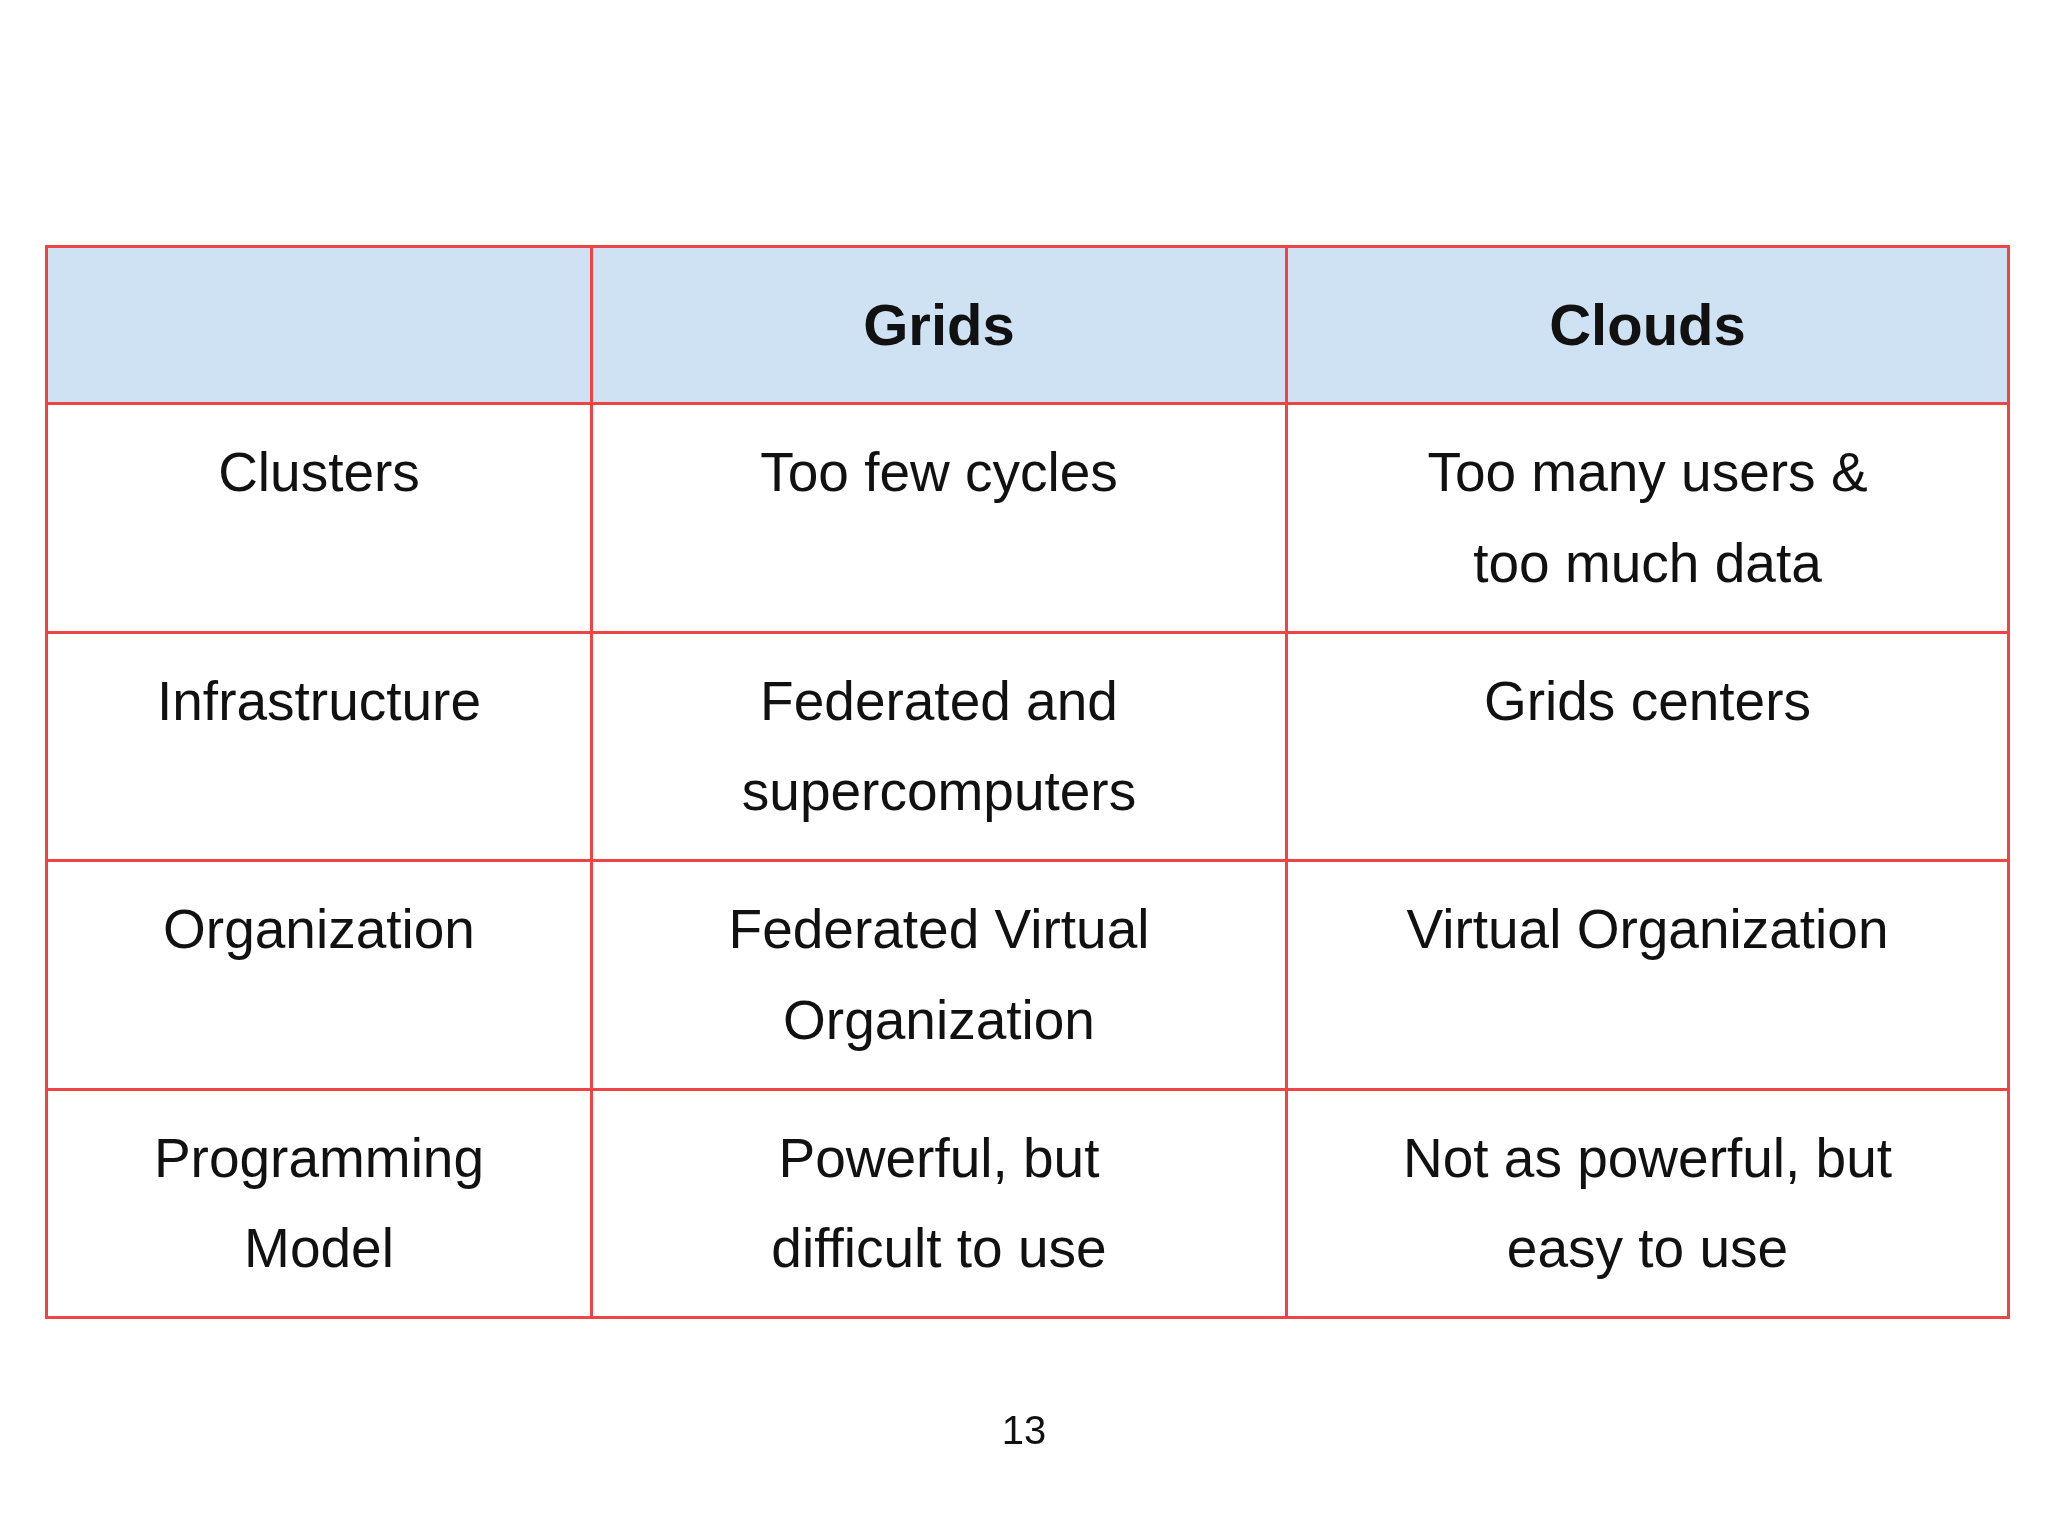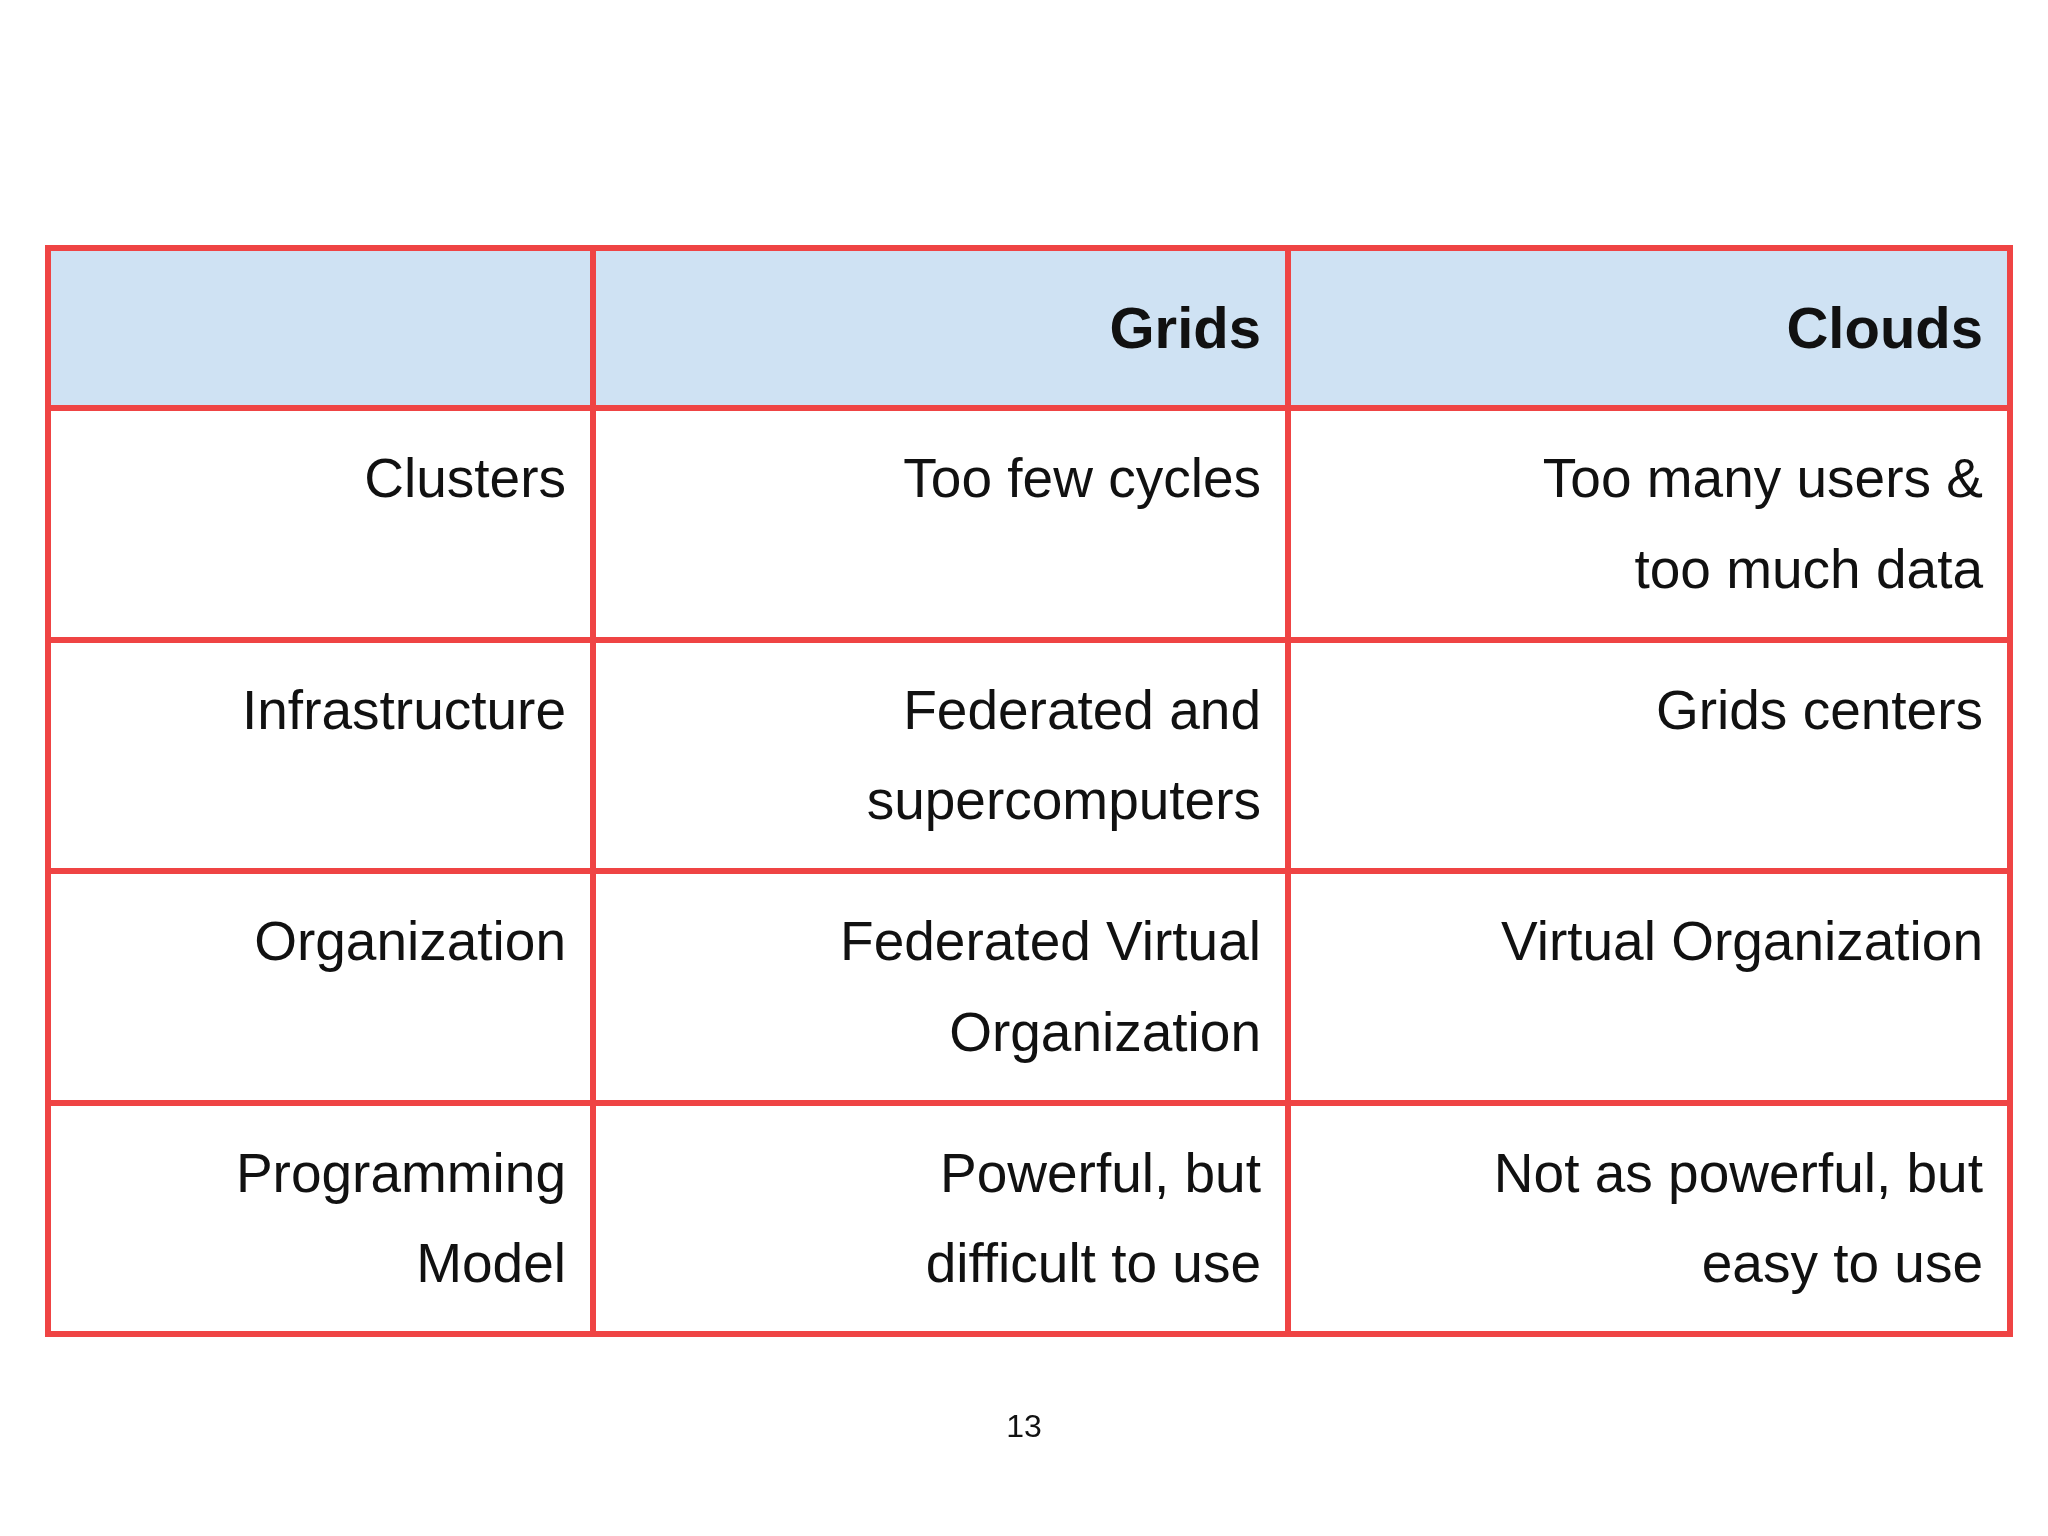--- a/index.html
+++ b/index.html
@@ -22,23 +22,23 @@
     top: 245px;
     width: 1962px;
     border-collapse: collapse;
     table-layout: fixed;
   }
   table.compare col.c0 { width: 545px; }
   table.compare col.c1 { width: 695px; }
   table.compare col.c2 { width: 722px; }
   table.compare th,
   table.compare td {
-    border: 6px solid #ef4444;
+    border: 3px solid #ef4444;
     vertical-align: top;
-    text-align: right;
+    text-align: center;
     padding: 22px 24px 22px 24px;
     font-size: 55px;
     line-height: 1.65;
     white-space: pre-line;
     overflow: hidden;
   }
   table.compare thead th {
     background: #cfe2f3;
     font-weight: bold;
     height: 138px;
@@ -50,21 +50,21 @@
   table.compare tbody td {
     height: 160px; 
     background: #ffffff;
   }
   .page-number {
     position: absolute;
     left: 0;
     right: 0;
     top: 1408px;
     text-align: center;
-    font-size: 32px;
+    font-size: 40px;
     color: #111111;
   }
 </style>
 </head>
 <body>
 
 <div class="slide">
 
   <table class="compare">
     <colgroup>

